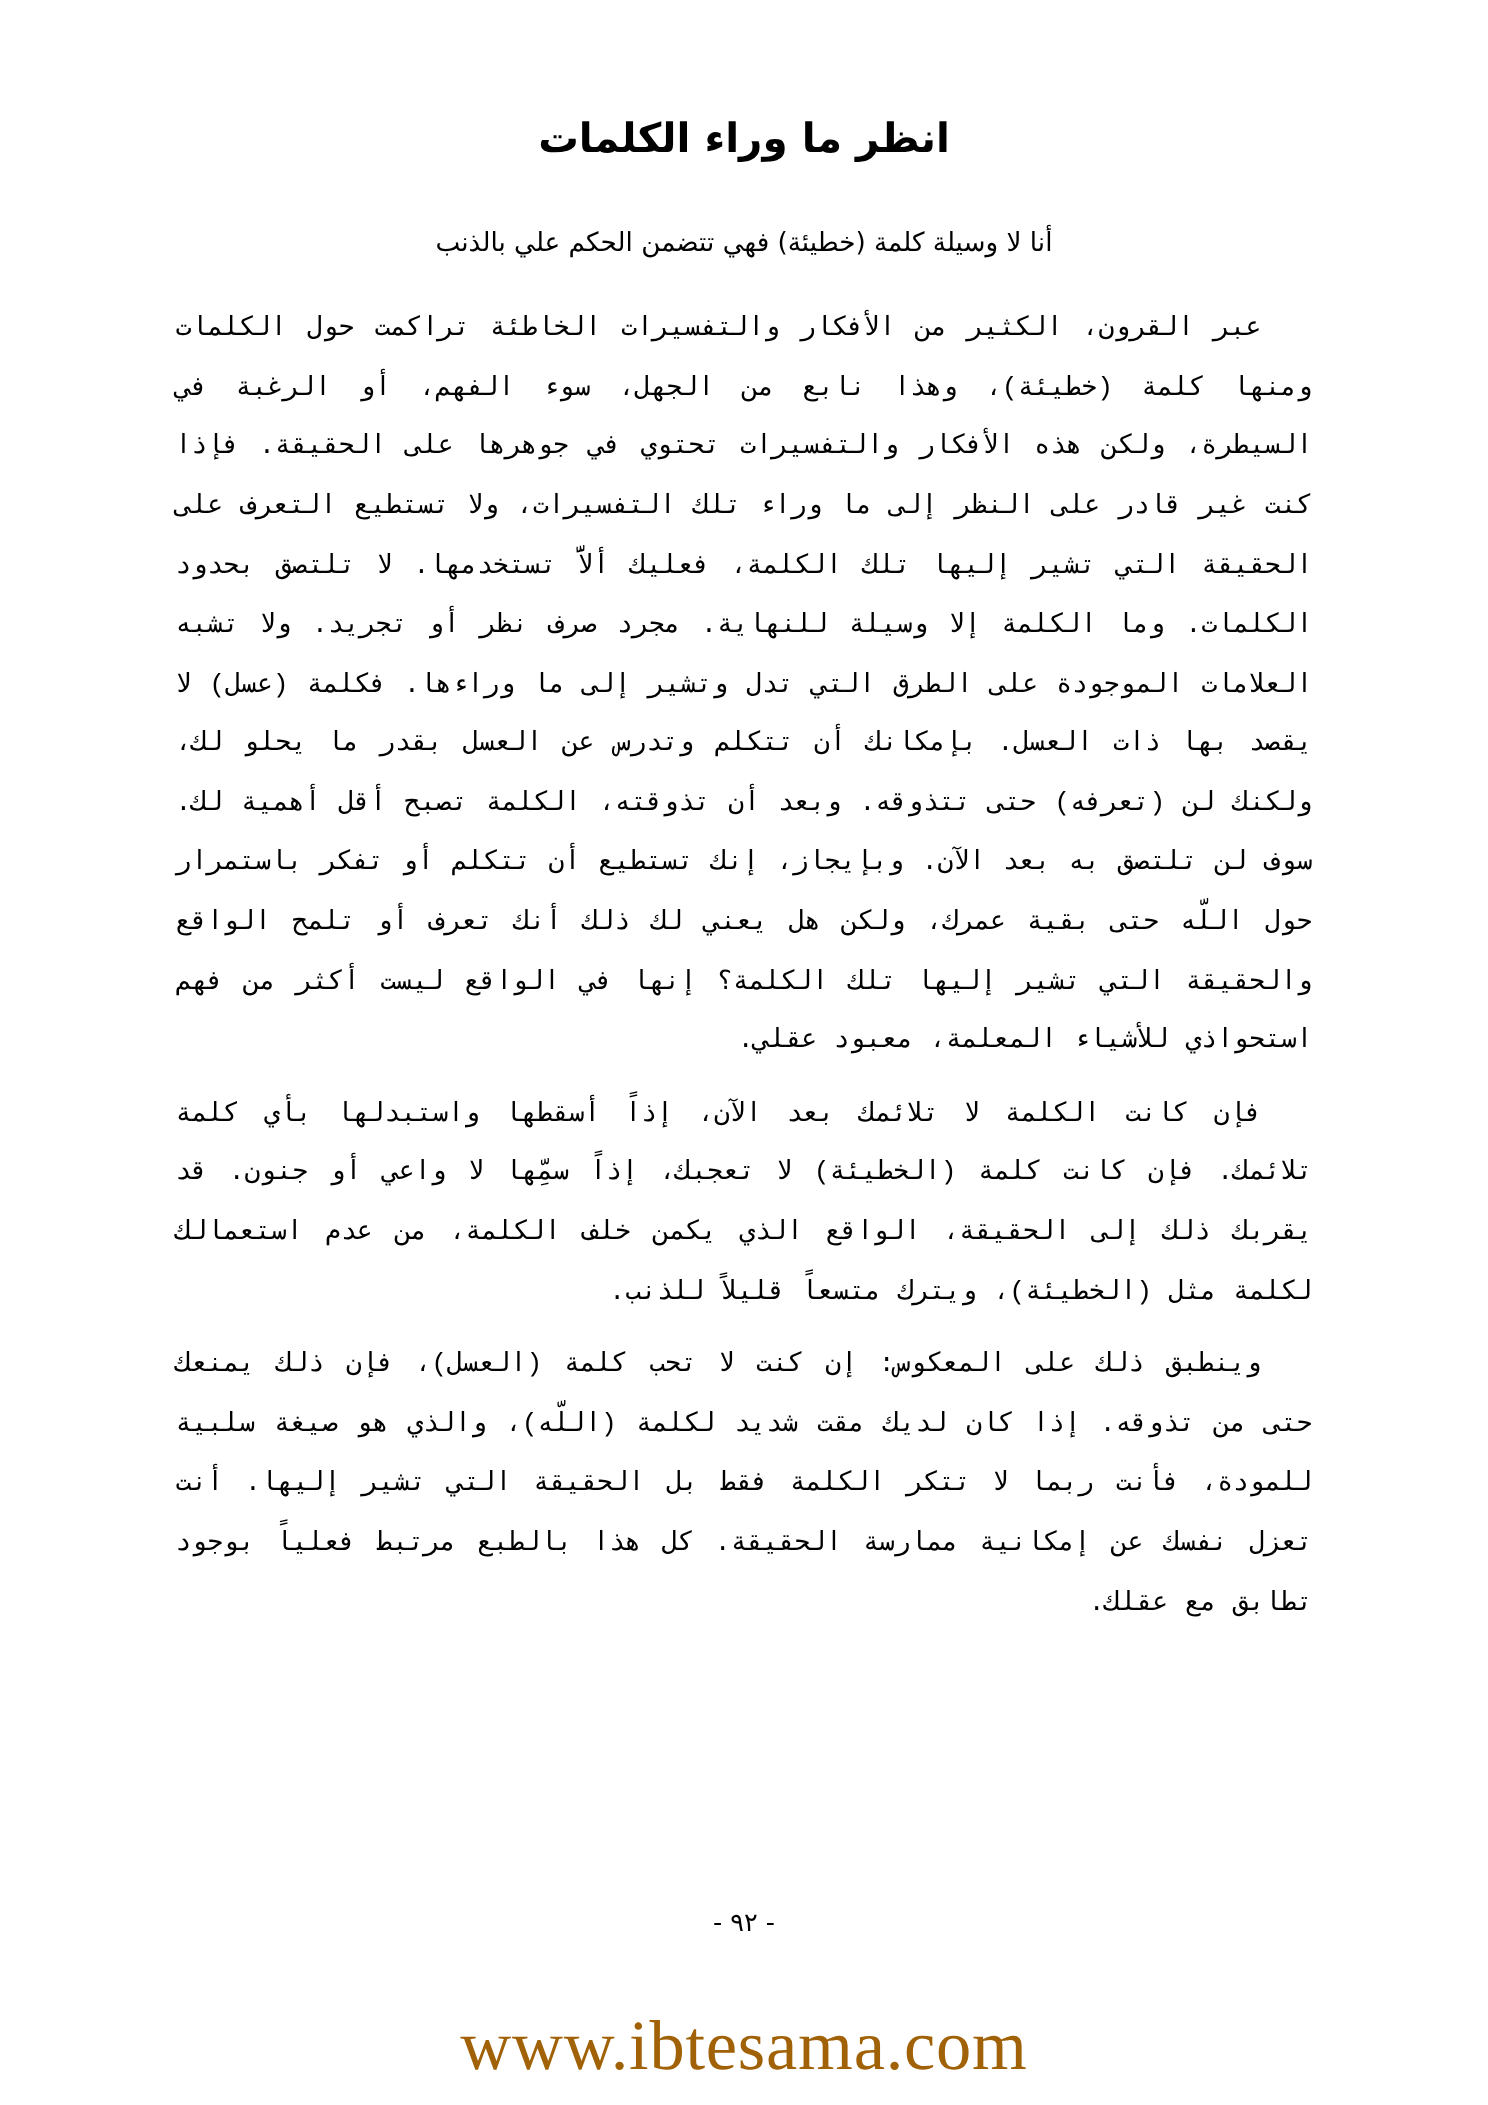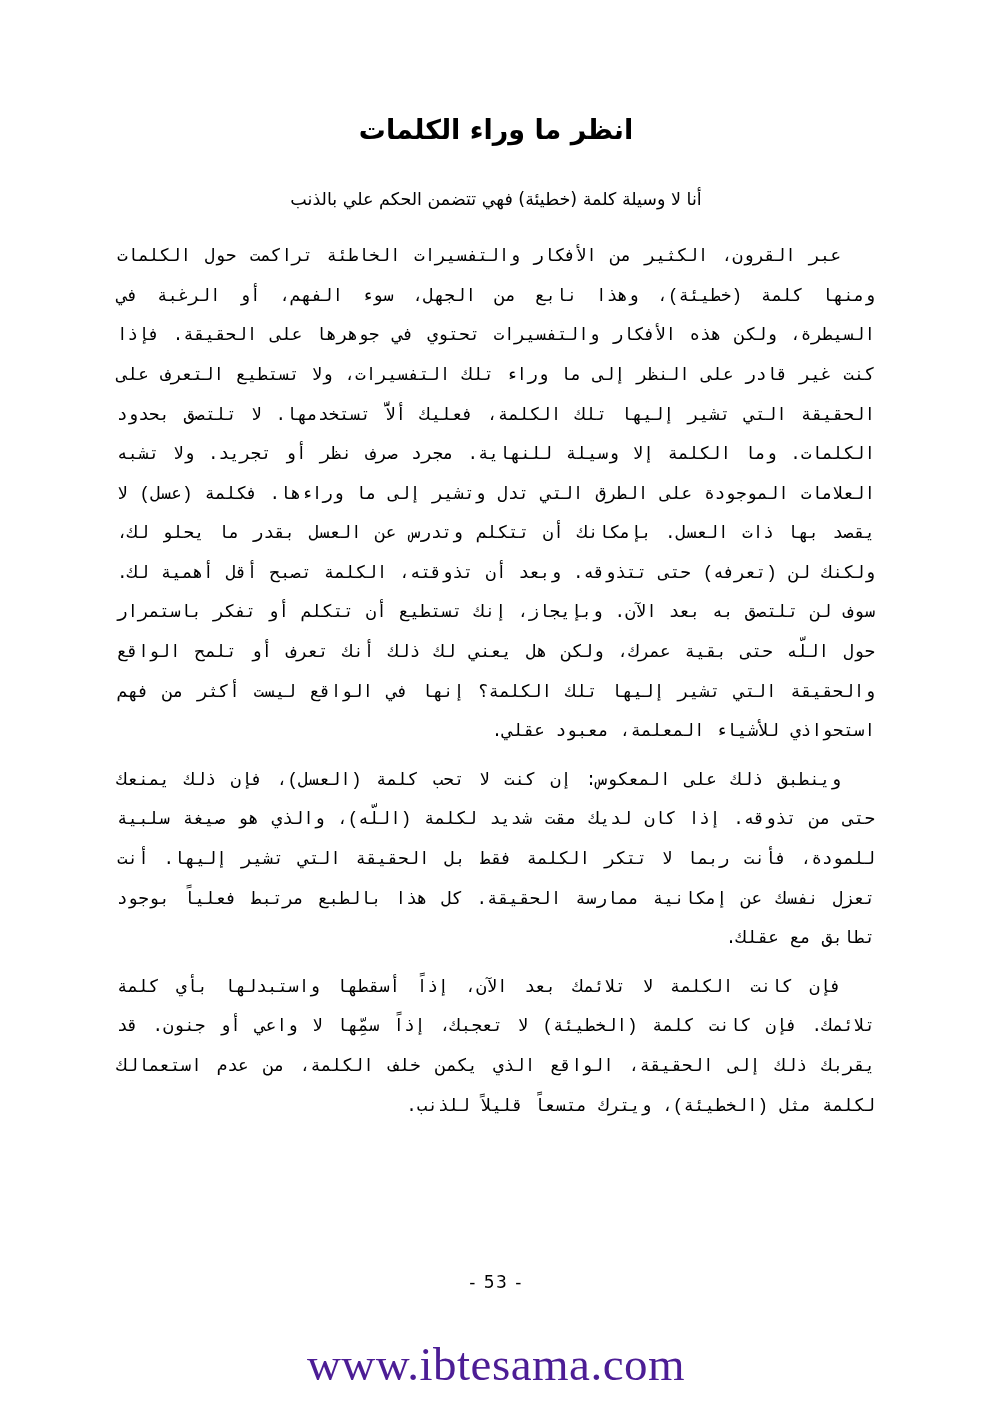--- a/index.html
+++ b/index.html
@@ -28,21 +28,21 @@
     top: 0;
     right: 0;
     left: 0;
     padding: 0 117px;
     box-sizing: border-box;
   }
 
   
   .chapter-title {
     margin: 0;
-    padding-top: 114px;
+    padding-top: 77px;
     text-align: center;
     font-family: "DejaVu Sans", "Liberation Sans", sans-serif;
     font-size: 27px;
     font-weight: 700;
     letter-spacing: 0px;
     line-height: 1.2;
     direction: rtl;
     unicode-bidi: isolate;
   }
 
@@ -97,41 +97,41 @@
   
   .watermark {
     position: absolute;
     top: 1337px;
     left: 0;
     right: 0;
     text-align: center;
     font-family: "Liberation Serif", "DejaVu Serif", serif;
     font-size: 47px;
     font-weight: 400;
-    color: #4c1d95;
+    color: #a16207;
     letter-spacing: 0.5px;
     direction: ltr;
     unicode-bidi: isolate;
     white-space: nowrap;
   }
 </style>
 </head>
 <body>
 
 <div class="page">
   <div class="page-inner">
 
     <h1 class="chapter-title">انظر ما وراء الكلمات</h1>
 
     <p class="epigraph">أنا لا وسيلة كلمة (خطيئة) فهي تتضمن الحكم علي بالذنب</p>
 
     <div class="body-copy">
       <p class="para">عبر القرون، الكثير من الأفكار والتفسيرات الخاطئة تراكمت حول الكلمات ومنها كلمة (خطيئة)، وهذا نابع من الجهل، سوء الفهم، أو الرغبة في السيطرة، ولكن هذه الأفكار والتفسيرات تحتوي في جوهرها على الحقيقة. فإذا كنت غير قادر على النظر إلى ما وراء تلك التفسيرات، ولا تستطيع التعرف على الحقيقة التي تشير إليها تلك الكلمة، فعليك ألاَّ تستخدمها. لا تلتصق بحدود الكلمات. وما الكلمة إلا وسيلة للنهاية. مجرد صرف نظر أو تجريد. ولا تشبه العلامات الموجودة على الطرق التي تدل وتشير إلى ما وراءها. فكلمة (عسل) لا يقصد بها ذات العسل. بإمكانك أن تتكلم وتدرس عن العسل بقدر ما يحلو لك، ولكنك لن (تعرفه) حتى تتذوقه. وبعد أن تذوقته، الكلمة تصبح أقل أهمية لك. سوف لن تلتصق به بعد الآن. وبإيجاز، إنك تستطيع أن تتكلم أو تفكر باستمرار حول اللّه حتى بقية عمرك، ولكن هل يعني لك ذلك أنك تعرف أو تلمح الواقع والحقيقة التي تشير إليها تلك الكلمة؟ إنها في الواقع ليست أكثر من فهم استحواذي للأشياء المعلمة، معبود عقلي.</p>
+      <p class="para">فإن كانت الكلمة لا تلائمك بعد الآن، إذاً أسقطها واستبدلها بأي كلمة تلائمك. فإن كانت كلمة (الخطيئة) لا تعجبك، إذاً سمِّها لا واعي أو جنون. قد يقربك ذلك إلى الحقيقة، الواقع الذي يكمن خلف الكلمة، من عدم استعمالك لكلمة مثل (الخطيئة)، ويترك متسعاً قليلاً للذنب.</p>
       <p class="para">وينطبق ذلك على المعكوس: إن كنت لا تحب كلمة (العسل)، فإن ذلك يمنعك حتى من تذوقه. إذا كان لديك مقت شديد لكلمة (اللّه)، والذي هو صيغة سلبية للمودة، فأنت ربما لا تتكر الكلمة فقط بل الحقيقة التي تشير إليها. أنت تعزل نفسك عن إمكانية ممارسة الحقيقة. كل هذا بالطبع مرتبط فعلياً بوجود تطابق مع عقلك.</p>
-      <p class="para">فإن كانت الكلمة لا تلائمك بعد الآن، إذاً أسقطها واستبدلها بأي كلمة تلائمك. فإن كانت كلمة (الخطيئة) لا تعجبك، إذاً سمِّها لا واعي أو جنون. قد يقربك ذلك إلى الحقيقة، الواقع الذي يكمن خلف الكلمة، من عدم استعمالك لكلمة مثل (الخطيئة)، ويترك متسعاً قليلاً للذنب.</p>
     </div>
 
   </div>
 
-  <div class="folio">- 53 -</div>
+  <div class="folio">- ٩٢ -</div>
 
   <div class="watermark">www.ibtesama.com</div>
 </div>
 
 </body></html>

